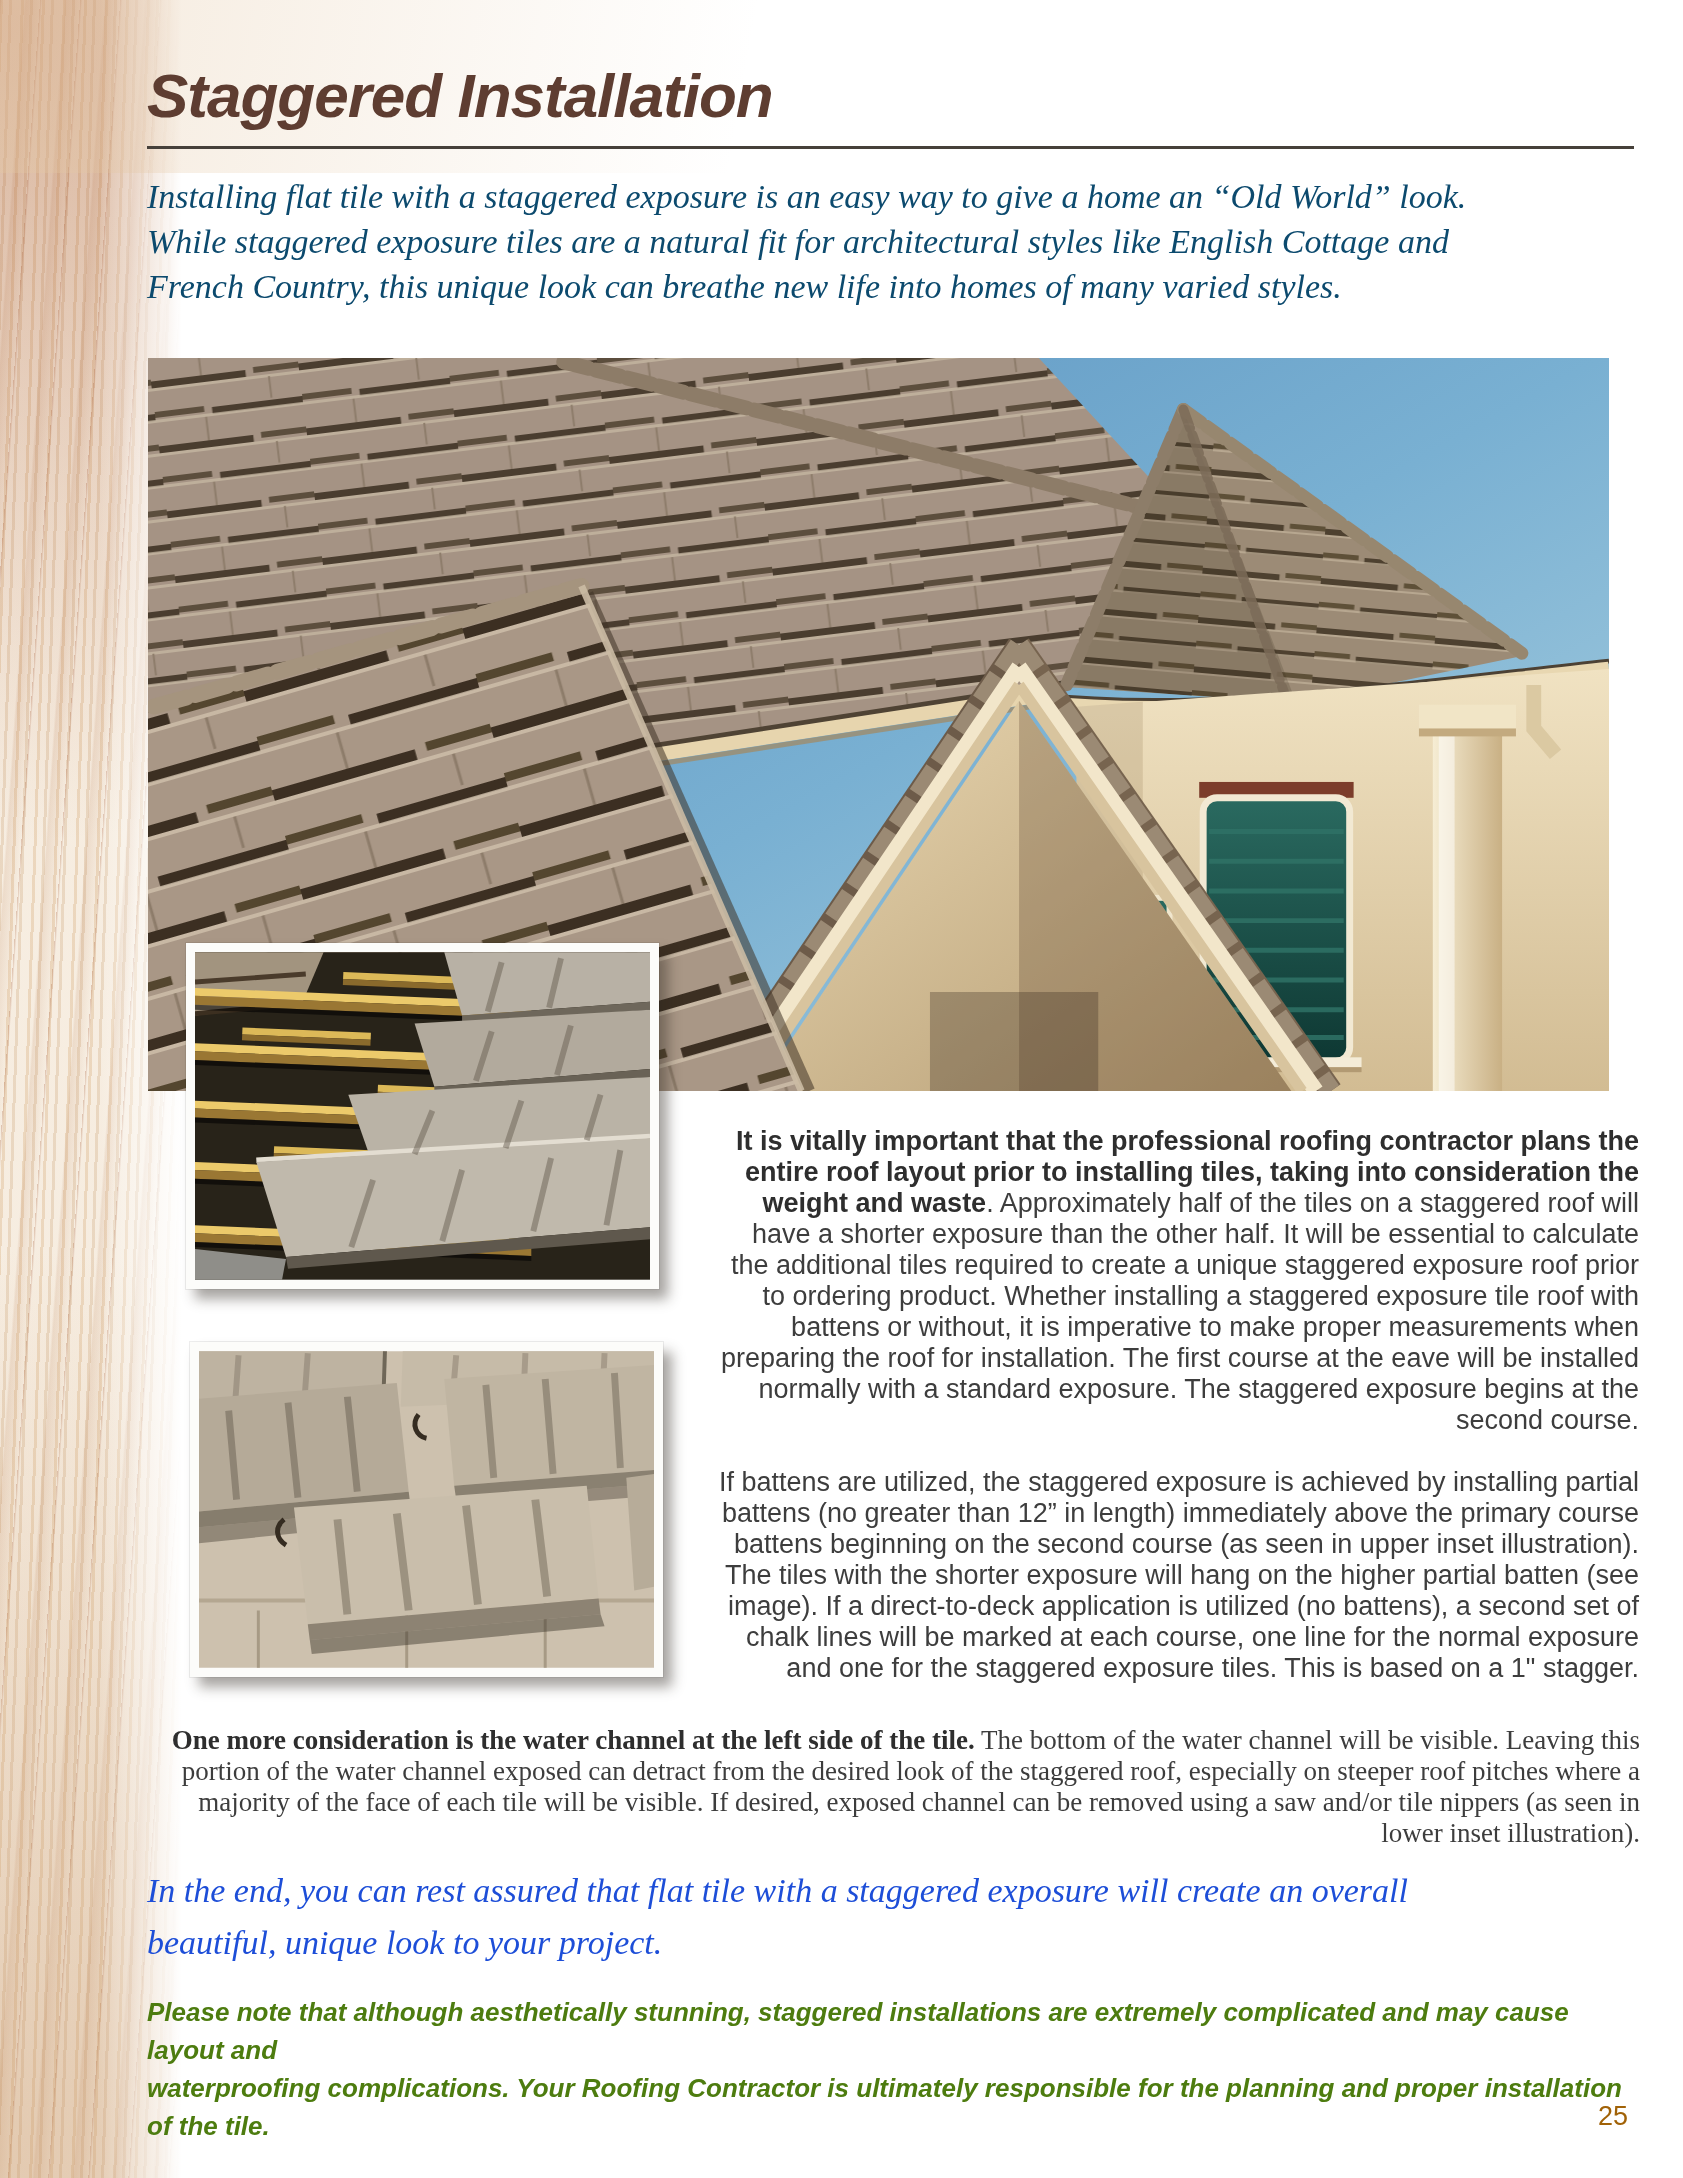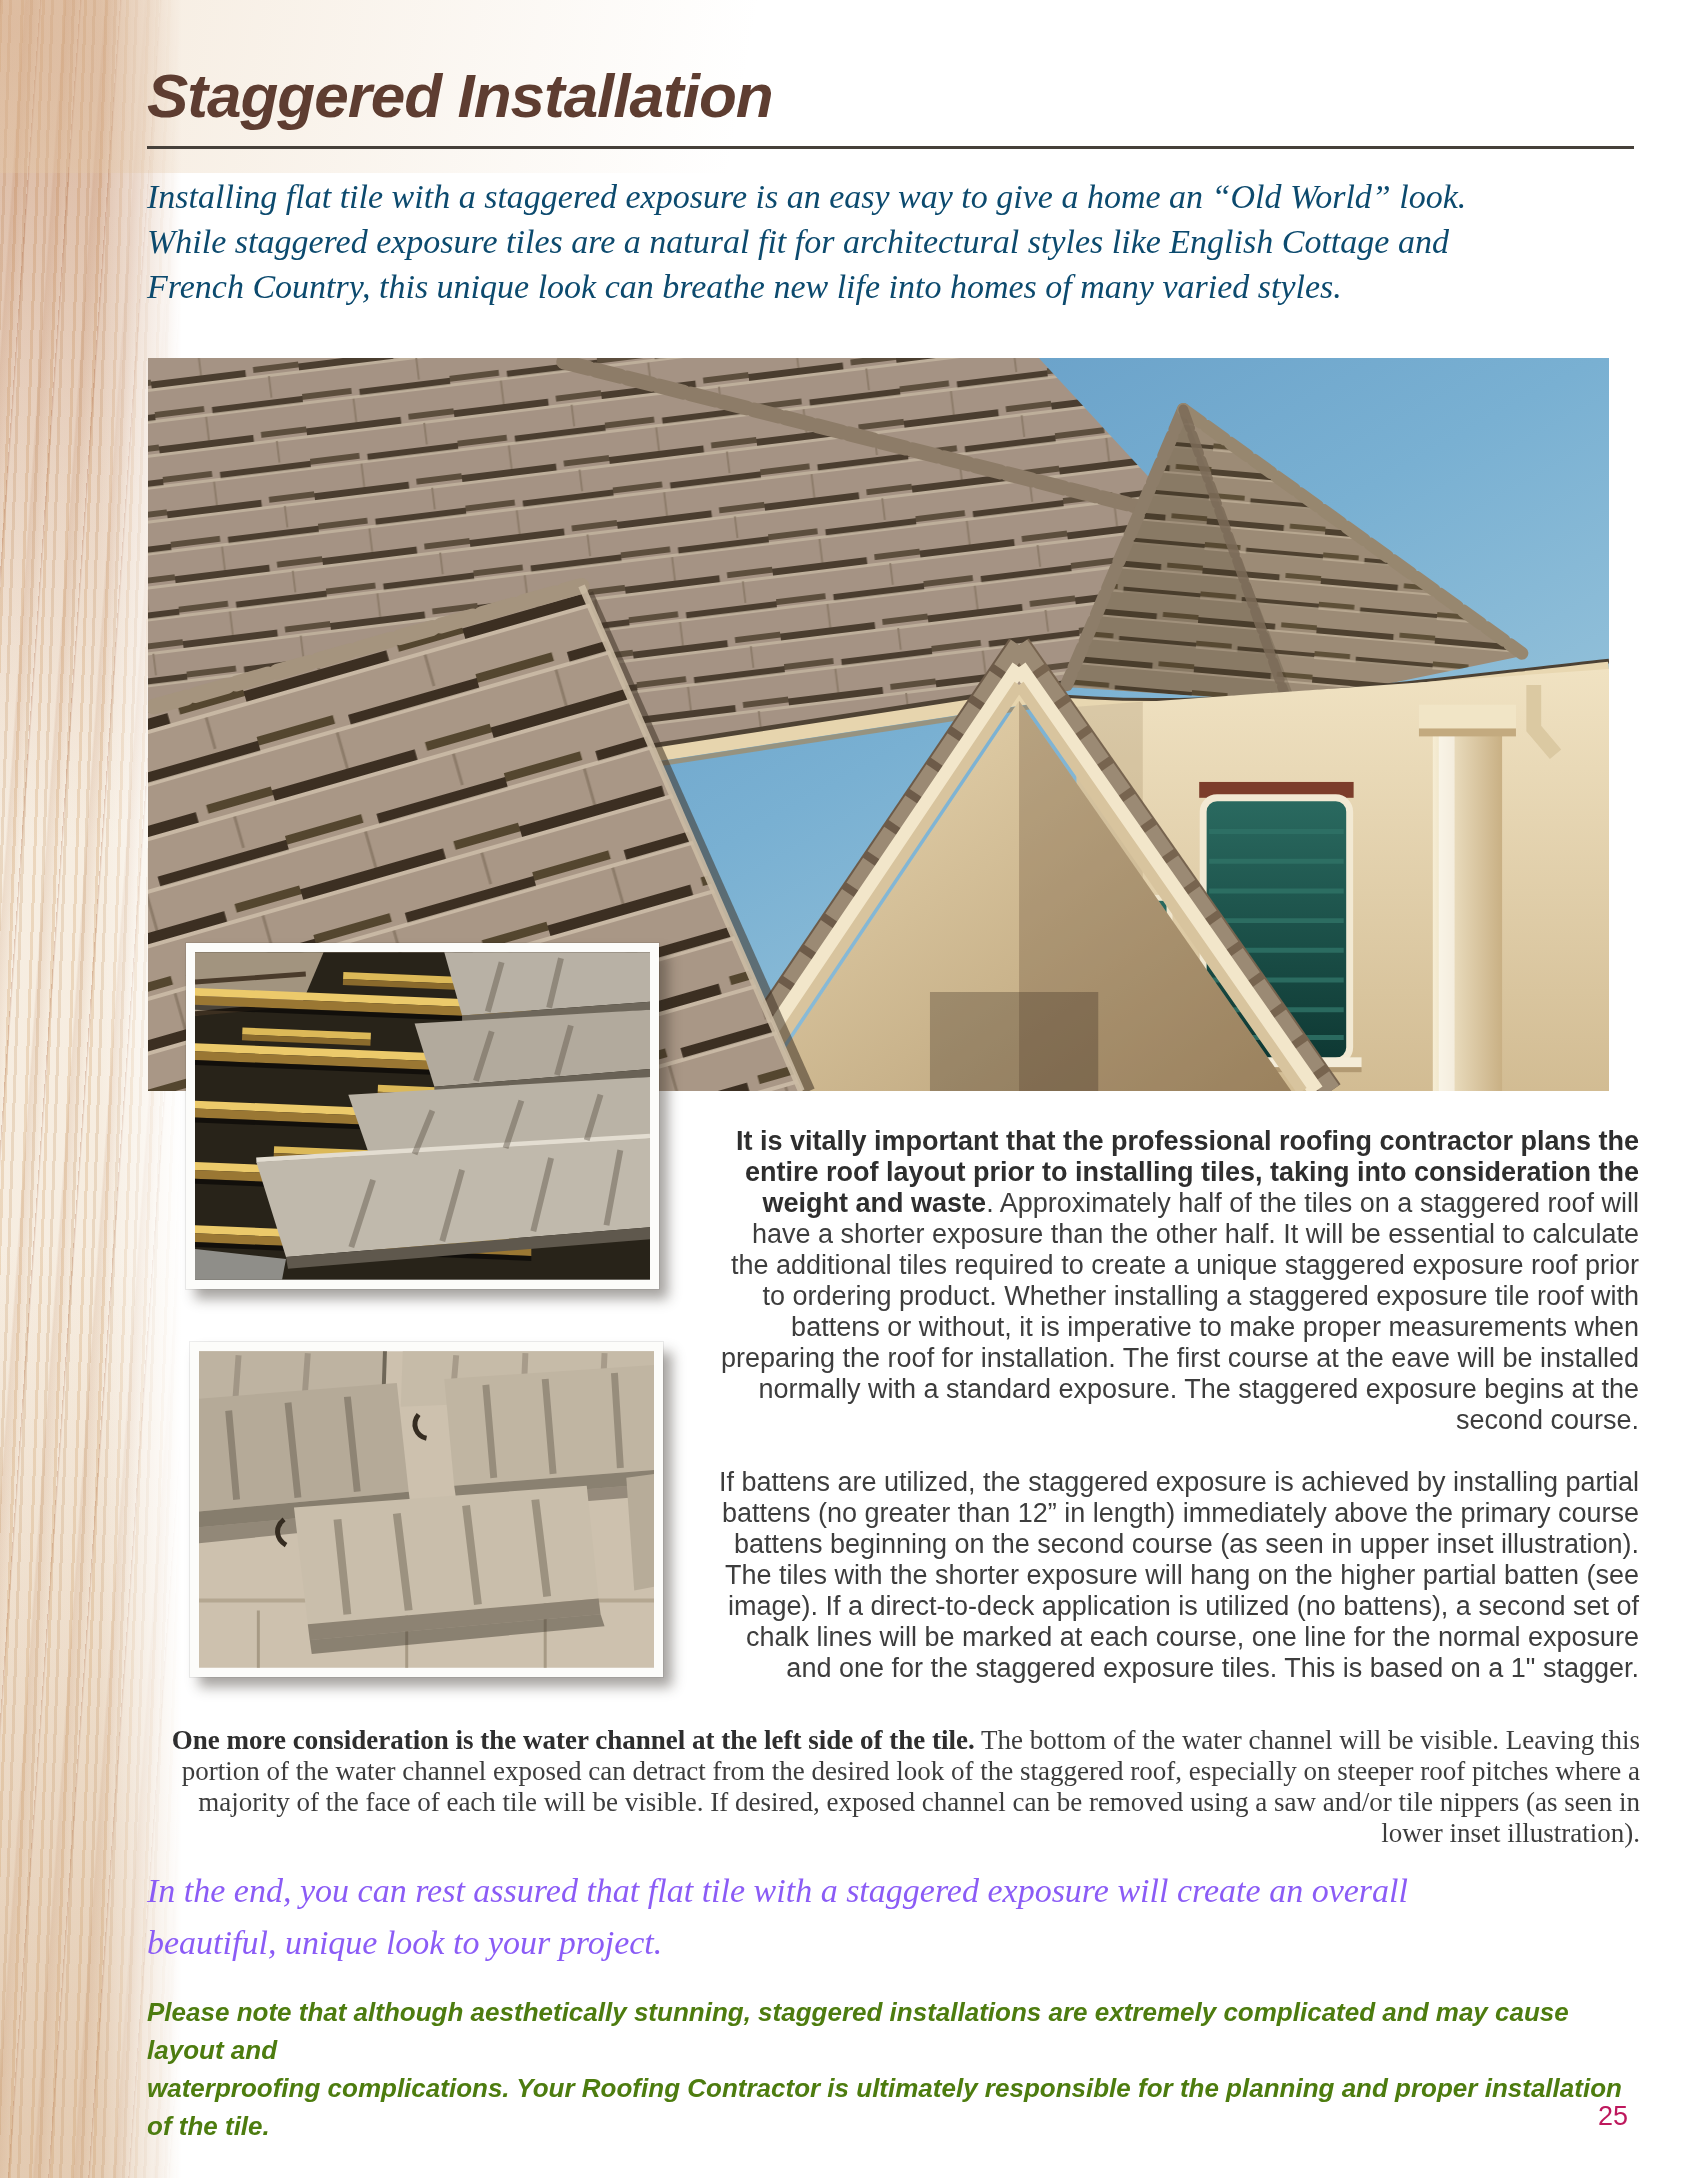--- a/index.html
+++ b/index.html
@@ -27,25 +27,25 @@
   .inset{position:absolute;border:9px solid #fcfcfa;
     box-shadow:9px 10px 12px rgba(45,38,30,.42), 0 0 0 1px rgba(0,0,0,.07);}
   .inset svg{display:block;}
   .inset-upper{left:186px;top:943px;}
   .inset-lower{left:190px;top:1342px;}
   .col-right{position:absolute;left:712px;top:1126px;width:927px;}
   .body-p{margin:0 0 31px 0;font:400 27px/31px "Liberation Sans","DejaVu Sans",sans-serif;color:#3d3d3d;text-align:right;}
   .body-p strong{font-weight:700;color:#2e2e2e;}
   .para-full{position:absolute;left:147px;top:1725px;width:1493px;font-family:Liberation Serif, serif;}
   .conclusion{position:absolute;left:147px;top:1865px;width:1493px;margin:0;white-space:pre-line;
-    font:italic 400 34px/52px "Liberation Serif","DejaVu Serif",serif;color:#8b5cf6;}
+    font:italic 400 34px/52px "Liberation Serif","DejaVu Serif",serif;color:#1d4ed8;}
   .disclaimer{position:absolute;left:147px;top:1993px;width:1493px;margin:0;white-space:pre-line;
     font:italic 700 26px/38px "Liberation Sans","DejaVu Sans",sans-serif;color:#4d7c0f;}
   .page-number{position:absolute;right:55px;top:2103px;
-    font:400 27px/1 "Liberation Sans","DejaVu Sans",sans-serif;color:#be185d;}
+    font:400 27px/1 "Liberation Sans","DejaVu Sans",sans-serif;color:#a16207;}
 </style>
 </head>
 <body>
 
 <div class="page">
 
   <div class="left-texture"></div>
   <div class="top-wash"></div>
 
   <h1 class="title">Staggered Installation</h1>

